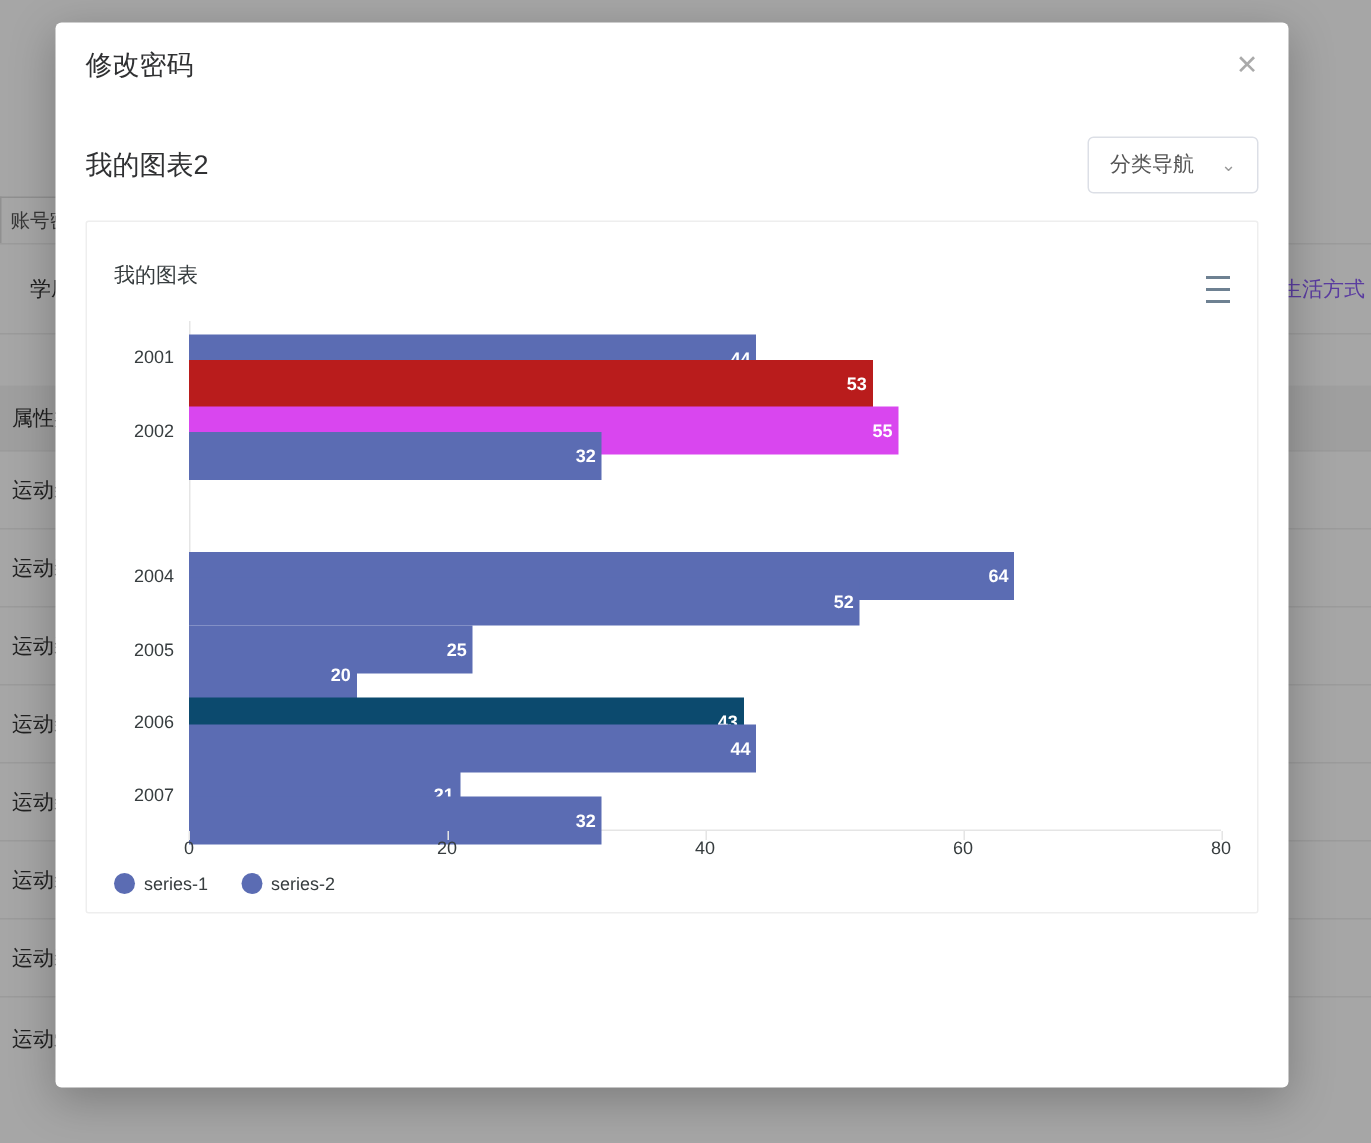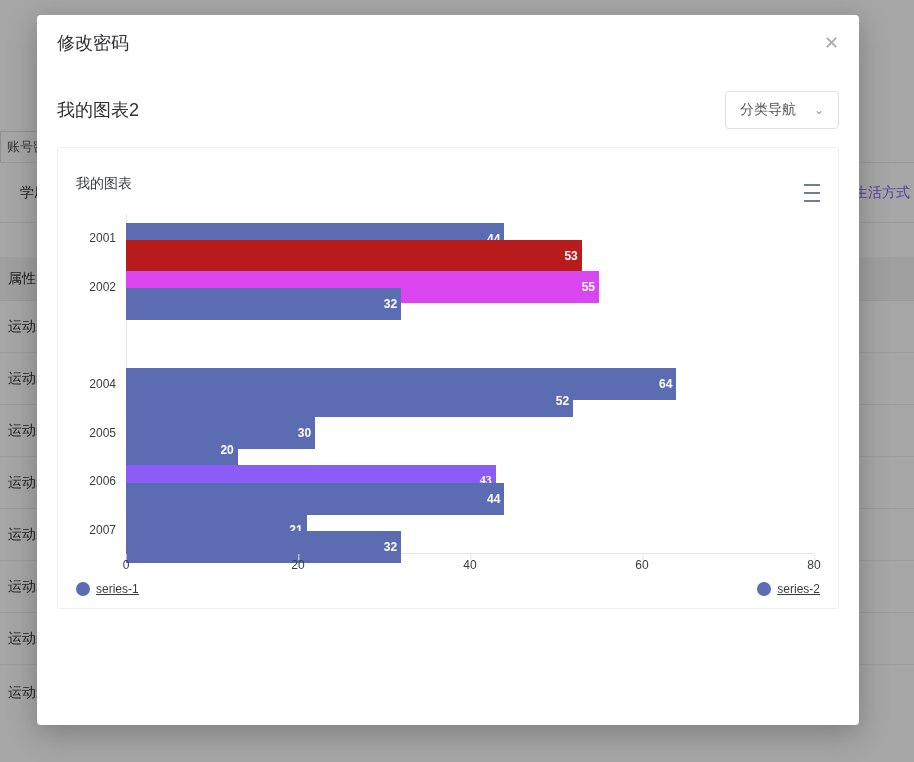--- a/index.html
+++ b/index.html
@@ -245,26 +245,25 @@
     position: absolute;
     left: 50%;
     top: -4px;
     width: 1px;
     height: 6px;
     background: #e5e5e5;
   }
 
   .legend {
     display: flex;
-    justify-content: space-between;
+    justify-content: flex-start;
     gap: 22px;
     margin-top: 6px;
     font-size: 12px;
     color: #373d3f;
-    text-decoration: underline;
   }
   .legend-item {
     display: flex;
     align-items: center;
     gap: 6px;
     cursor: pointer;
   }
   .legend-swatch {
     width: 14px;
     height: 14px;
@@ -376,29 +375,29 @@
             <div class="bar" style="top: 8.78571px; width: 80%; background: rgb(91, 108, 179);">
               <span class="val">64</span>
             </div>
             <div class="bar" style="top: 25.7857px; width: 65%; background: rgb(91, 108, 179);">
               <span class="val">52</span>
             </div>
           </div>
           <div class="ygroup" style="top: 194.286px; height: 48.5714px;">
             <div class="ylabel">2005</div>
             <div class="bar" style="top: 8.78571px; width: 27.5%; background: rgb(91, 108, 179);">
-              <span class="val">30</span>
+              <span class="val">25</span>
             </div>
             <div class="bar" style="top: 25.7857px; width: 16.25%; background: rgb(91, 108, 179);">
               <span class="val">20</span>
             </div>
           </div>
           <div class="ygroup" style="top: 242.857px; height: 48.5714px;">
             <div class="ylabel">2006</div>
-            <div class="bar" style="top: 8px; width: 53.75%; background: #8b5cf6; font-family: Liberation Serif, serif;">
+            <div class="bar" style="top: 8px; width: 53.75%; background: #0c4a6e;">
               <span class="val">43</span>
             </div>
             <div class="bar" style="top: 25.7857px; width: 55%; background: rgb(91, 108, 179);">
               <span class="val">44</span>
             </div>
           </div>
           <div class="ygroup" style="top: 291.429px; height: 48.5714px;">
             <div class="ylabel">2007</div>
             <div class="bar" style="top: 8.78571px; width: 26.25%; background: rgb(91, 108, 179);">
               <span class="val">21</span>

